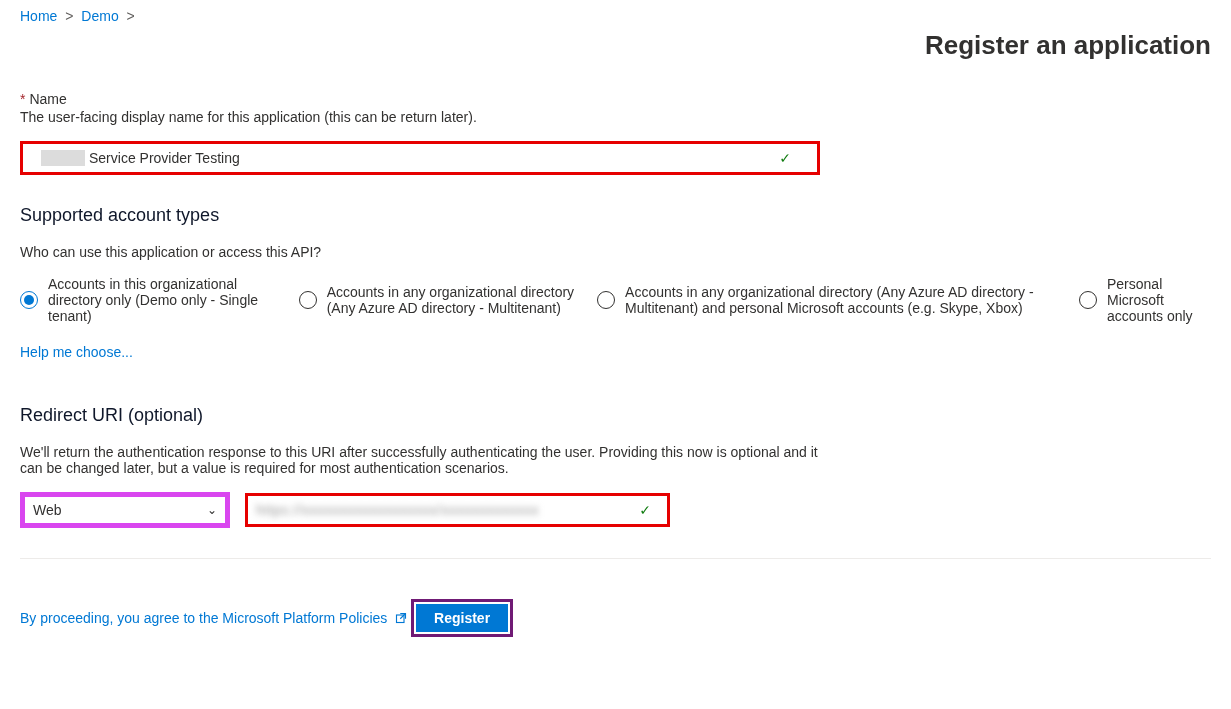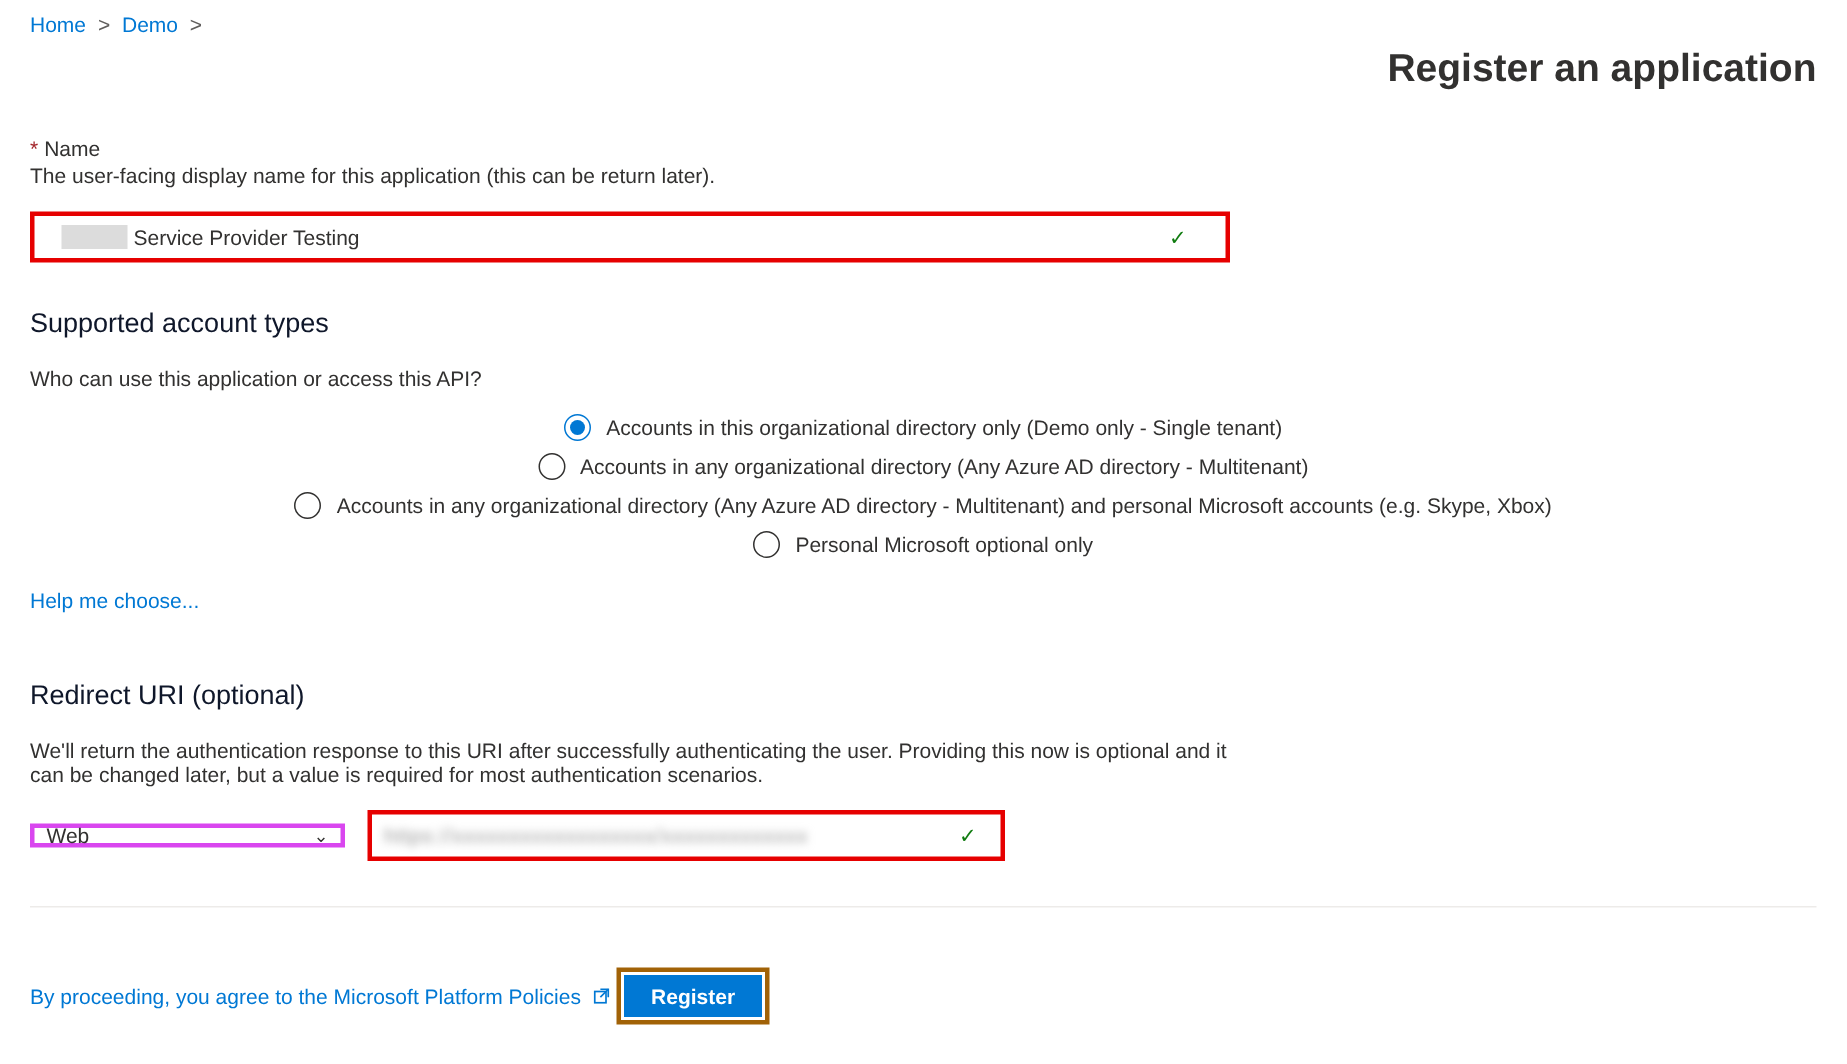--- a/index.html
+++ b/index.html
@@ -31,21 +31,21 @@
       color: #323130;
       margin-bottom: 16px;
     }
     .section-heading {
       font-size: 18px;
       font-weight: 400;
       color: #0f172a;
       margin-bottom: 18px;
     }
     .subq { font-size: 14px; margin-bottom: 16px; color: #323130; }
-    .radio-group { display: flex; flex-direction: column; gap: 8px; align-items: center; }
+    .radio-group { display: flex; flex-direction: row; gap: 8px; }
     .radio-row { display: flex; align-items: center; gap: 10px; }
     .radio {
       width: 18px; height: 18px; border-radius: 50%;
       border: 1px solid #323130; background: #fff; display: inline-flex;
       align-items: center; justify-content: center; flex-shrink: 0;
     }
     .radio.checked { border-color: #0078d4; }
     .radio .dot {
       width: 10px; height: 10px; border-radius: 50%; background: #0078d4;
       display: none;
@@ -69,21 +69,21 @@
     .input-inner {
       flex: 1;
       display: flex;
       align-items: center;
       padding: 0 6px;
       height: 100%;
       gap:4px;
     }
     .check-icon { color: #107c10; font-size: 14px; padding-right: 8px; }
     .select-box {
-      width: 210px; height: 16px; border: 3px solid #d946ef;
+      width: 210px; height: 36px; border: 5px solid #d946ef;
       display: flex; align-items: center; justify-content: space-between;
       padding: 0 8px; background: #fff;
     }
     .chev { font-size: 12px; color: #323130; }
     .uri-row { display: flex; gap: 15px; align-items: center; }
     .uri-input-wrap {
       border: 3px solid #e60000;
       height: 34px;
       width: 425px;
       display: flex;
@@ -108,21 +108,21 @@
     }
     .ext-icon {
       display: inline-block;
       width: 12px; height: 12px;
       margin-left: 4px;
       vertical-align: -1px;
     }
     .register-wrap {
       margin-top: 24px;
       display: inline-block;
-      border: 3px solid #a16207;
+      border: 3px solid #701a75;
       padding: 2px;
     }
     .register-btn {
       background: #0078d4;
       color: #fff;
       border: none;
       padding: 6px 18px;
       font-size: 14px;
       font-weight: 600;
     }
@@ -167,21 +167,21 @@
     <label class="radio-row">
       <span class="radio"></span>
       <span class="radio-label">Accounts in any organizational directory (Any Azure AD directory - Multitenant)</span>
     </label>
     <label class="radio-row">
       <span class="radio"></span>
       <span class="radio-label">Accounts in any organizational directory (Any Azure AD directory - Multitenant) and personal Microsoft accounts (e.g. Skype, Xbox)</span>
     </label>
     <label class="radio-row">
       <span class="radio"></span>
-      <span class="radio-label">Personal Microsoft optional only</span>
+      <span class="radio-label">Personal Microsoft accounts only</span>
     </label>
   </div>
   <a href="#" class="help-link">Help me choose...</a>
 </div>
 
 <div class="section" style="margin-top:45px;">
   <div class="section-heading">Redirect URI (optional)</div>
   <div class="field-desc" style="max-width:800px;">We'll return the authentication response to this URI after successfully authenticating the user. Providing this now is optional and it can be changed later, but a value is required for most authentication scenarios.</div>
   <div class="uri-row">
     <div class="select-box">

